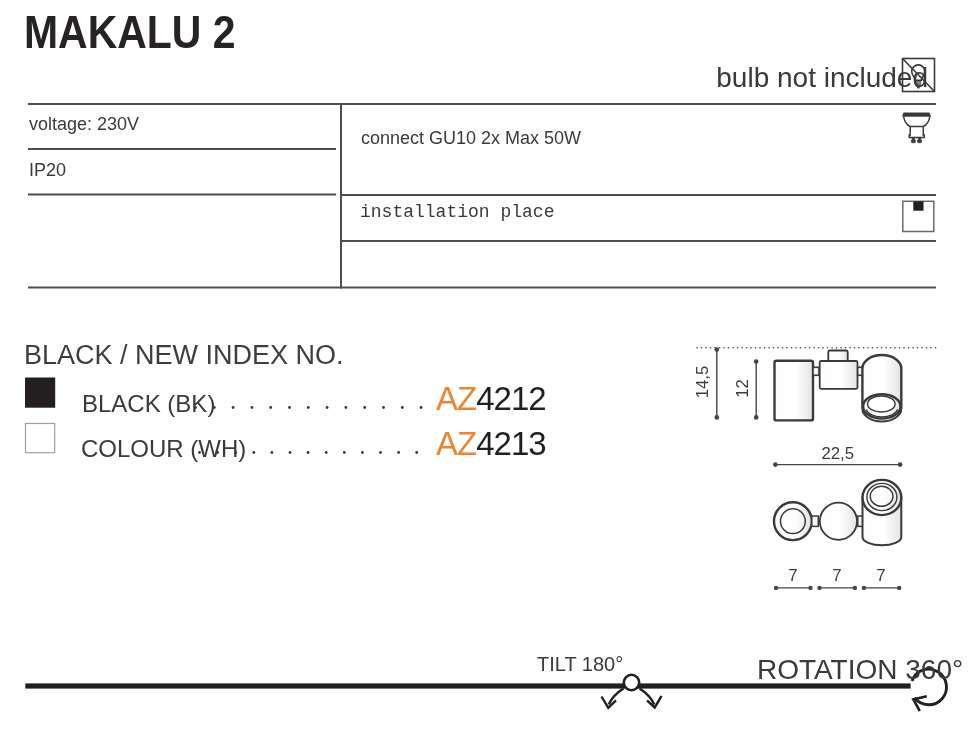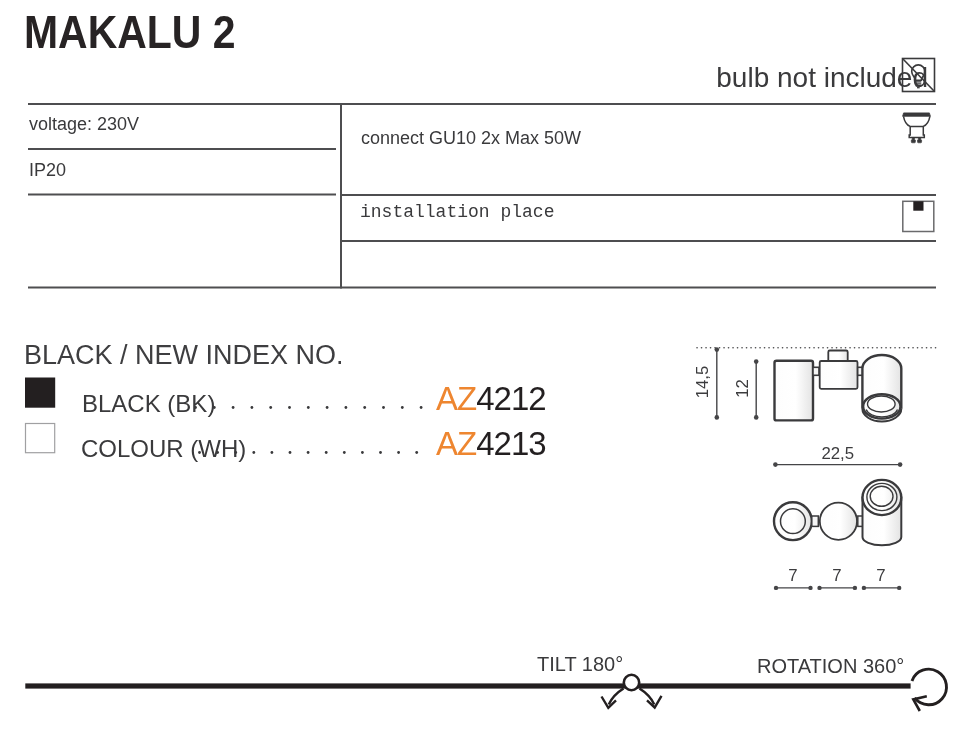--- a/index.html
+++ b/index.html
@@ -14,21 +14,21 @@
   #c4{left:360px;top:203px;font-family:Liberation Mono, monospace;}
   #colhead{left:24px;top:342px;font-size:27px;color:#3e3e40;letter-spacing:0px;line-height:1;}
   .crow{font-size:24px;color:#3a3a3c;line-height:1;}
   #blk{left:82px;top:392px;}
   #wht{left:81px;top:437px;}
   .az{font-size:33px;font-weight:normal;color:#231f20;line-height:1;letter-spacing:-1px;}
   .az .o{color:#ee8630;}
   #az1{left:436px;top:382px;}
   #az2{left:436px;top:427px;}
   #tilt{left:537px;top:654px;font-size:20px;color:#3a3a3c;line-height:1;}
-  #rot{left:757px;top:656px;font-size:20px;color:#3a3a3c;line-height:1;}
+  #rot{left:757px;top:656px;font-size:28px;color:#3a3a3c;line-height:1;}
 </style>
 </head>
 <body>
 <svg class="abs" style="left:0;top:0" width="974" height="732" viewBox="0 0 974 732">
   <defs>
     <linearGradient id="gfill" x1="0" y1="0" x2="1" y2="0">
       <stop offset="0" stop-color="#fdfdfd"></stop>
       <stop offset="0.55" stop-color="#ffffff"></stop>
       <stop offset="1" stop-color="#e3e3e3"></stop>
     </linearGradient>

